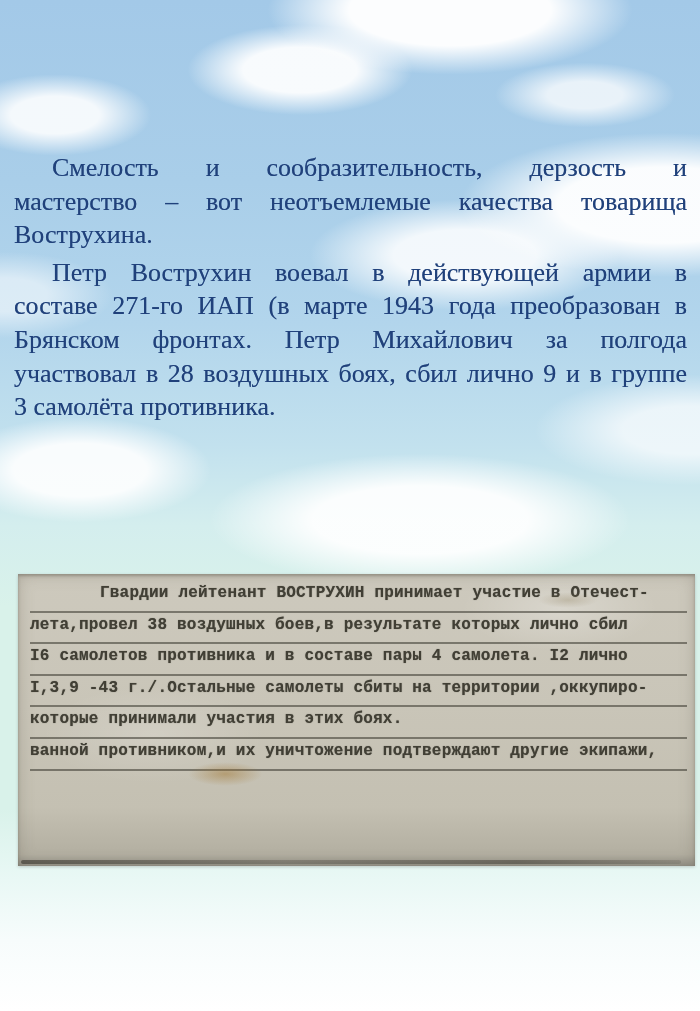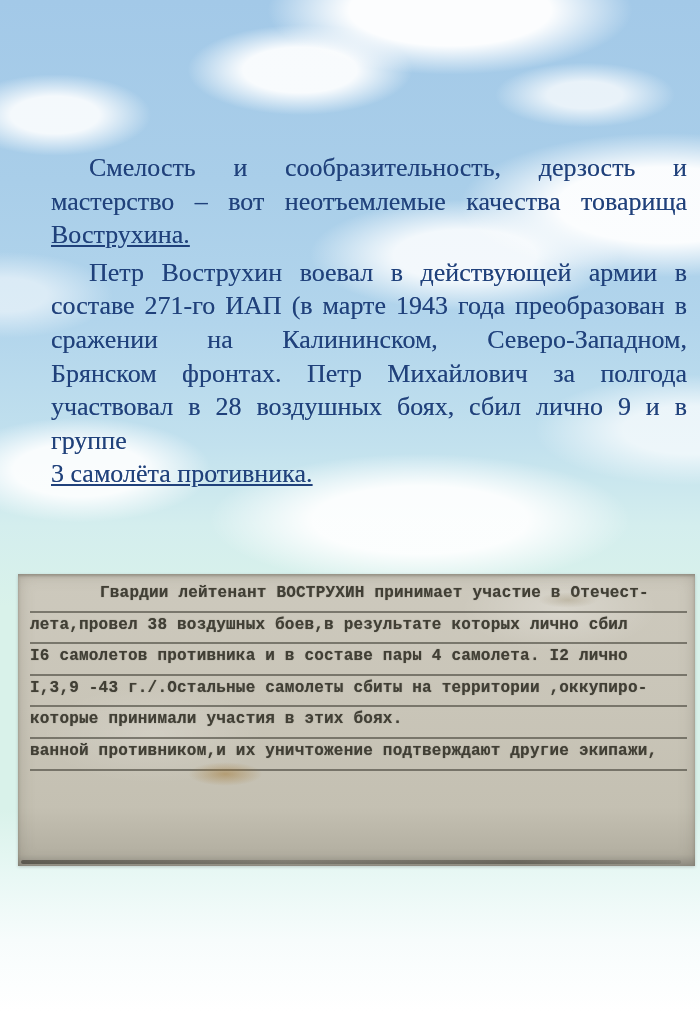--- a/index.html
+++ b/index.html
@@ -28,23 +28,23 @@
       radial-gradient(ellipse 175px 70px at 80px 470px,  rgba(255,255,255,.9)  38%, rgba(255,255,255,0) 75%),
       radial-gradient(ellipse 270px 85px at 420px 520px, rgba(255,255,255,.92) 40%, rgba(255,255,255,0) 78%),
       radial-gradient(ellipse 210px 75px at 690px 430px, rgba(255,255,255,.7)  32%, rgba(255,255,255,0) 74%);
   }
   
   .intro{
     position:absolute;top:151px;left:14px;right:13px;
     color:#20417b;font-size:26px;line-height:33.6px;
     text-shadow:0 0 .5px rgba(32,65,123,.55);
   }
-  .tline{text-align:justify;text-align-last:justify;white-space:normal;margin-left:37px;}
+  .tline{text-align:justify;text-align-last:justify;white-space:normal;}
   .tline.indent{text-indent:38px;}
-  .tline.last{text-align-last:left;text-decoration:underline;}
+  .tline.last{text-align-last:left;}
   .para2{margin-top:4px;}
   
   .paper{
     position:absolute;left:18px;top:574px;width:677px;height:292px;
     background:
       radial-gradient(ellipse 140px 60px at 80% 12%, rgba(255,255,255,.25), rgba(255,255,255,0) 70%),
       radial-gradient(ellipse 160px 70px at 20% 55%, rgba(255,255,255,.18), rgba(255,255,255,0) 70%),
       linear-gradient(180deg,#cdc9bd 0%,#c9c5b8 45%,#c4c0b2 80%,#b3afa1 96%,#97948a 100%);
     box-shadow:inset 0 0 16px rgba(95,90,75,.30), inset 0 2px 3px rgba(70,65,55,.35), 0 1px 3px rgba(0,0,0,.18);
   }
@@ -81,21 +81,20 @@
 
   <div class="intro">
     <div class="para1">
       <div class="tline indent">Смелость и сообразительность, дерзость и</div>
       <div class="tline">мастерство – вот неотъемлемые качества товарища</div>
       <div class="tline last">Вострухина.</div>
     </div>
     <div class="para2">
       <div class="tline indent">Петр Вострухин воевал в действующей армии в</div>
       <div class="tline">составе 271-го ИАП (в марте 1943 года преобразован в</div>
-      <div class="tline">сражении на Калининском, Северо-Западном,</div>
       <div class="tline">Брянском фронтах. Петр Михайлович за полгода</div>
       <div class="tline">участвовал в 28 воздушных боях, сбил лично 9 и в группе</div>
       <div class="tline last">3 самолёта противника.</div>
     </div>
   </div>
 
   <div class="paper">
     <div class="doc-lines">
       <div class="doc-line indent">Гвардии лейтенант ВОСТРУХИН принимает участие в Отечест-</div>
       <div class="doc-line">лета,провел 38 воздушных боев,в результате которых лично сбил</div>

